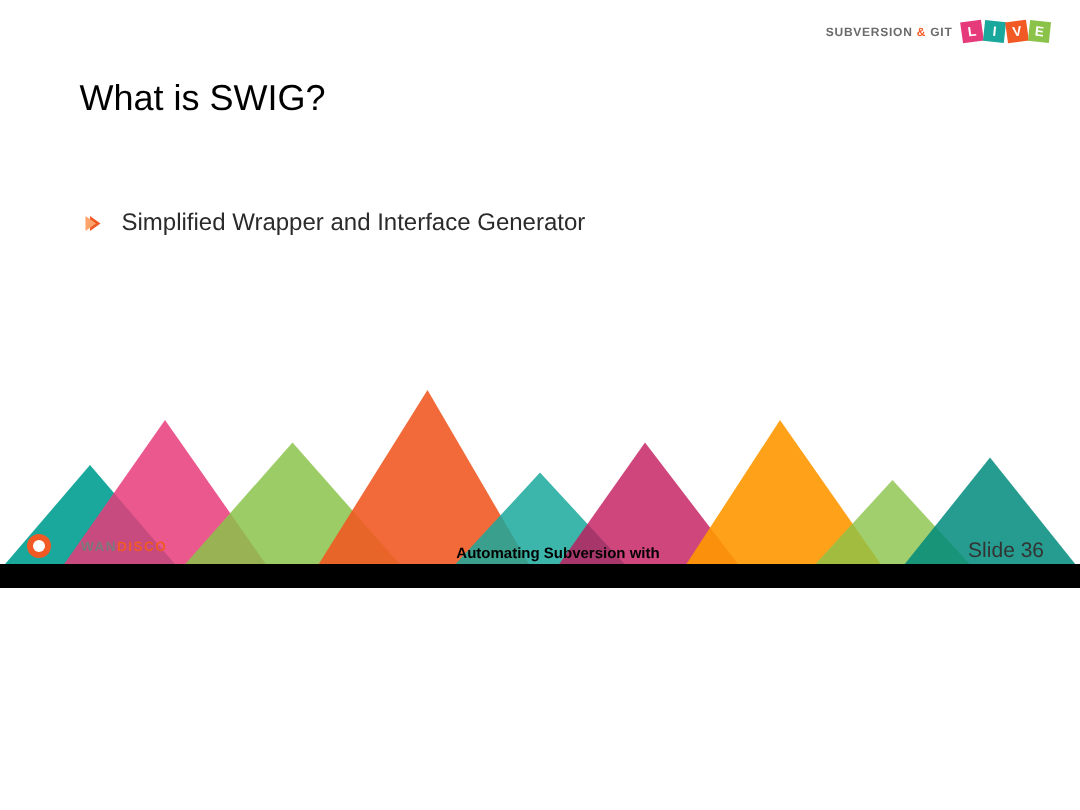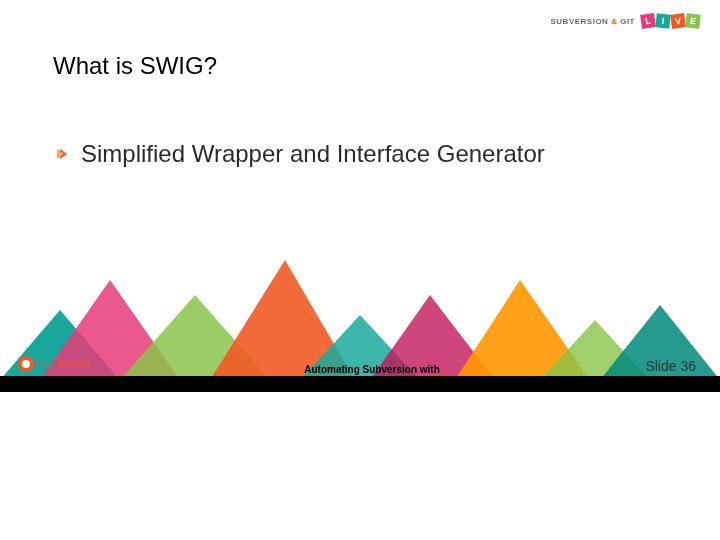--- a/index.html
+++ b/index.html
@@ -16,29 +16,29 @@
   .live .rotR { transform: rotate(6deg); }
 
   
   .title { position: absolute; top: 52px; left: 20px; font-size: 24px; font-weight: 400; color: #000; margin-left: 33px; }
 
   
   .bullets { position: absolute; top: 140px; left: 60px; }
   .bullet { display: flex; align-items: center; gap: 14px; }
   .chev { width: 0; height: 0; border-top: 5px solid transparent; border-bottom: 5px solid transparent; border-left: 7px solid #f15a24; position: relative; }
   .chev::after { content: ""; position: absolute; left: -10px; top: -5px; width: 0; height: 0; border-top: 5px solid transparent; border-bottom: 5px solid transparent; border-left: 7px solid #ffa36b; }
-  .bullet-text { font-size: 24px; color: #2b2b2b; }
+  .bullet-text { font-size: 16px; color: #2b2b2b; }
 
   
   .footer-bar { position: absolute; left: 0; right: 0; bottom: 0; height: 16px; background: #000; }
   .footer-title { position: absolute; left: 50%; bottom: 6px; transform: translateX(-50%); text-align: center; font-size: 10px; font-weight: 700; color: #000; line-height: 1.1; white-space: pre; margin-left: 12px; }
   .slide-num { position: absolute; right: 24px; bottom: 18px; font-size: 14px; color: #333; }
 
   
-  .brand { position: absolute; left: 18px; bottom: 20px; display: flex; align-items: center; gap: 0; }
+  .brand { position: absolute; left: 18px; bottom: 20px; display: flex; align-items: center; gap: 20px; }
   .brand .glyph { width: 16px; height: 16px; border-radius: 50%; background: #f15a24; position: relative; }
   .brand .glyph::after { content: ""; position: absolute; left: 4px; top: 4px; width: 8px; height: 8px; border-radius: 50%; background: #fff; }
   .brand .btxt { font-size: 9px; letter-spacing: 1px; color: #7a7a7a; font-weight: 600; }
   .brand .accent { color: #f15a24; }
 
   
   .deco { position: absolute; left: 0; bottom: 12px; width: 720px; height: 130px; pointer-events: none; }
 </style>
 </head>
 <body>

